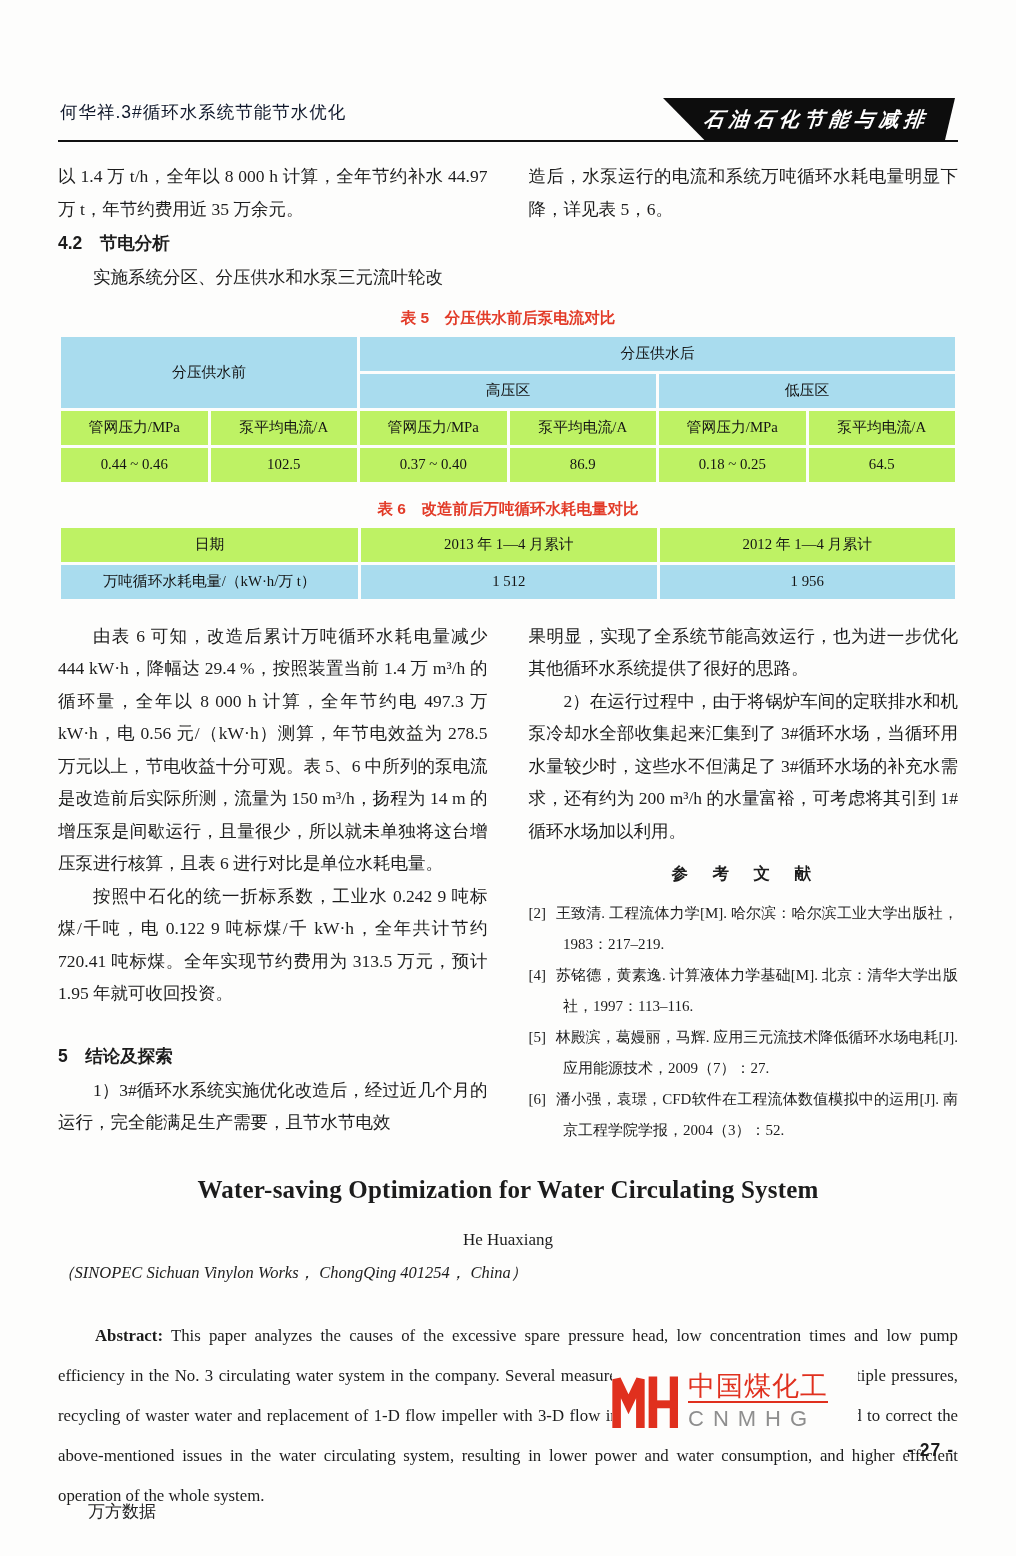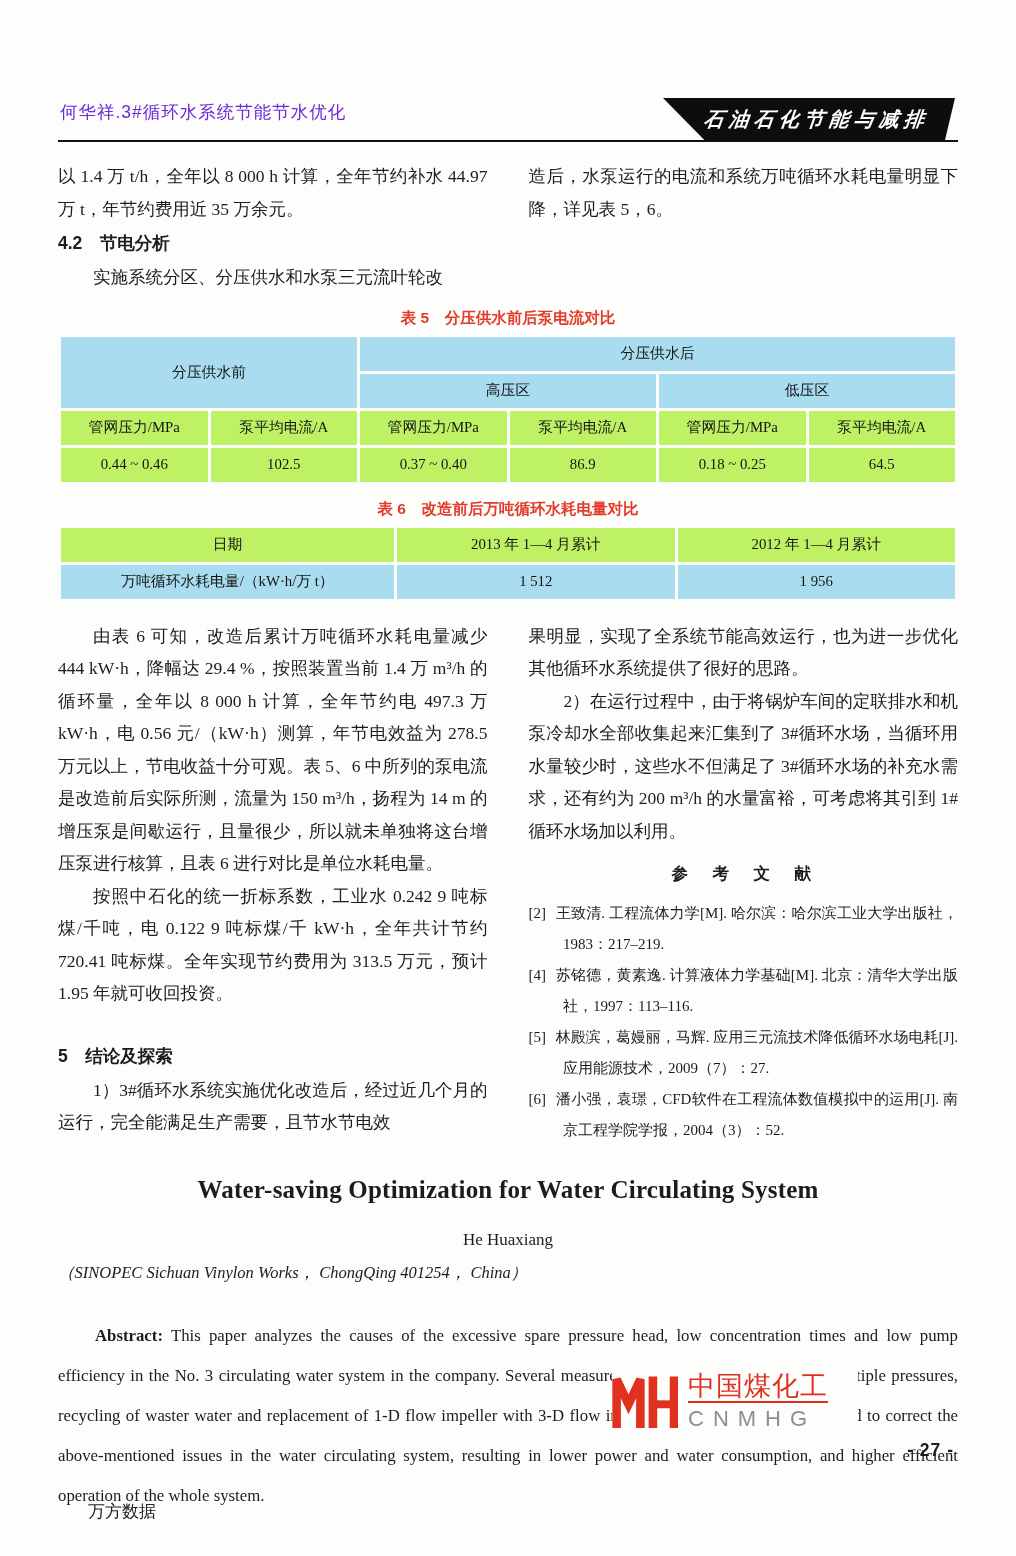--- a/index.html
+++ b/index.html
@@ -13,21 +13,21 @@
     overflow:hidden;
     box-sizing:border-box;
   }
   .content{position:absolute;left:58px;top:92px;width:900px;}
 
   
   .pagehead{position:relative;height:48px;border-bottom:2.5px solid #111;}
   .running-title{
     position:absolute;left:2px;top:8px;
     font-family:"Liberation Sans","DejaVu Sans",sans-serif;
-    font-size:17.5px;letter-spacing:1px;color:#6d28d9;
+    font-size:17.5px;letter-spacing:1px;color:#0f172a;
   }
   .banner{
     position:absolute;right:3px;bottom:-1px;
     width:292px;height:43px;background:#0d0d0d;
     clip-path:polygon(0 0,100% 0,96.5% 100%,14.5% 100%);
     display:flex;align-items:center;justify-content:center;
   }
   .banner span{
     color:#fff;font-style:italic;font-weight:bold;
     font-size:20px;letter-spacing:5px;padding-left:14px;
@@ -50,21 +50,21 @@
   .tblwrap{margin-top:14px;}
   .tbl-caption{
     text-align:center;
     font-family:"Liberation Sans","DejaVu Sans",sans-serif;
     font-weight:bold;font-size:15.5px;color:#e23b28;
     margin:14px 0 5px 0;
   }
   table.grid{width:900px;border-collapse:separate;border-spacing:3px;table-layout:fixed;}
   table.grid td{
     text-align:center;vertical-align:middle;
-    font-size:14.8px;padding:4px 20px;color:#141414;
+    font-size:14.8px;padding:4px 2px;color:#141414;
     font-family:"Liberation Serif",serif;
   }
   .c-blue{background:#a9dcee;}
   .c-green{background:#bef264;}
   table.grid td.h{height:26px;}
 
   
   .refs-head{
     text-align:center;font-weight:bold;
     font-family:"Liberation Sans","DejaVu Sans",sans-serif;

